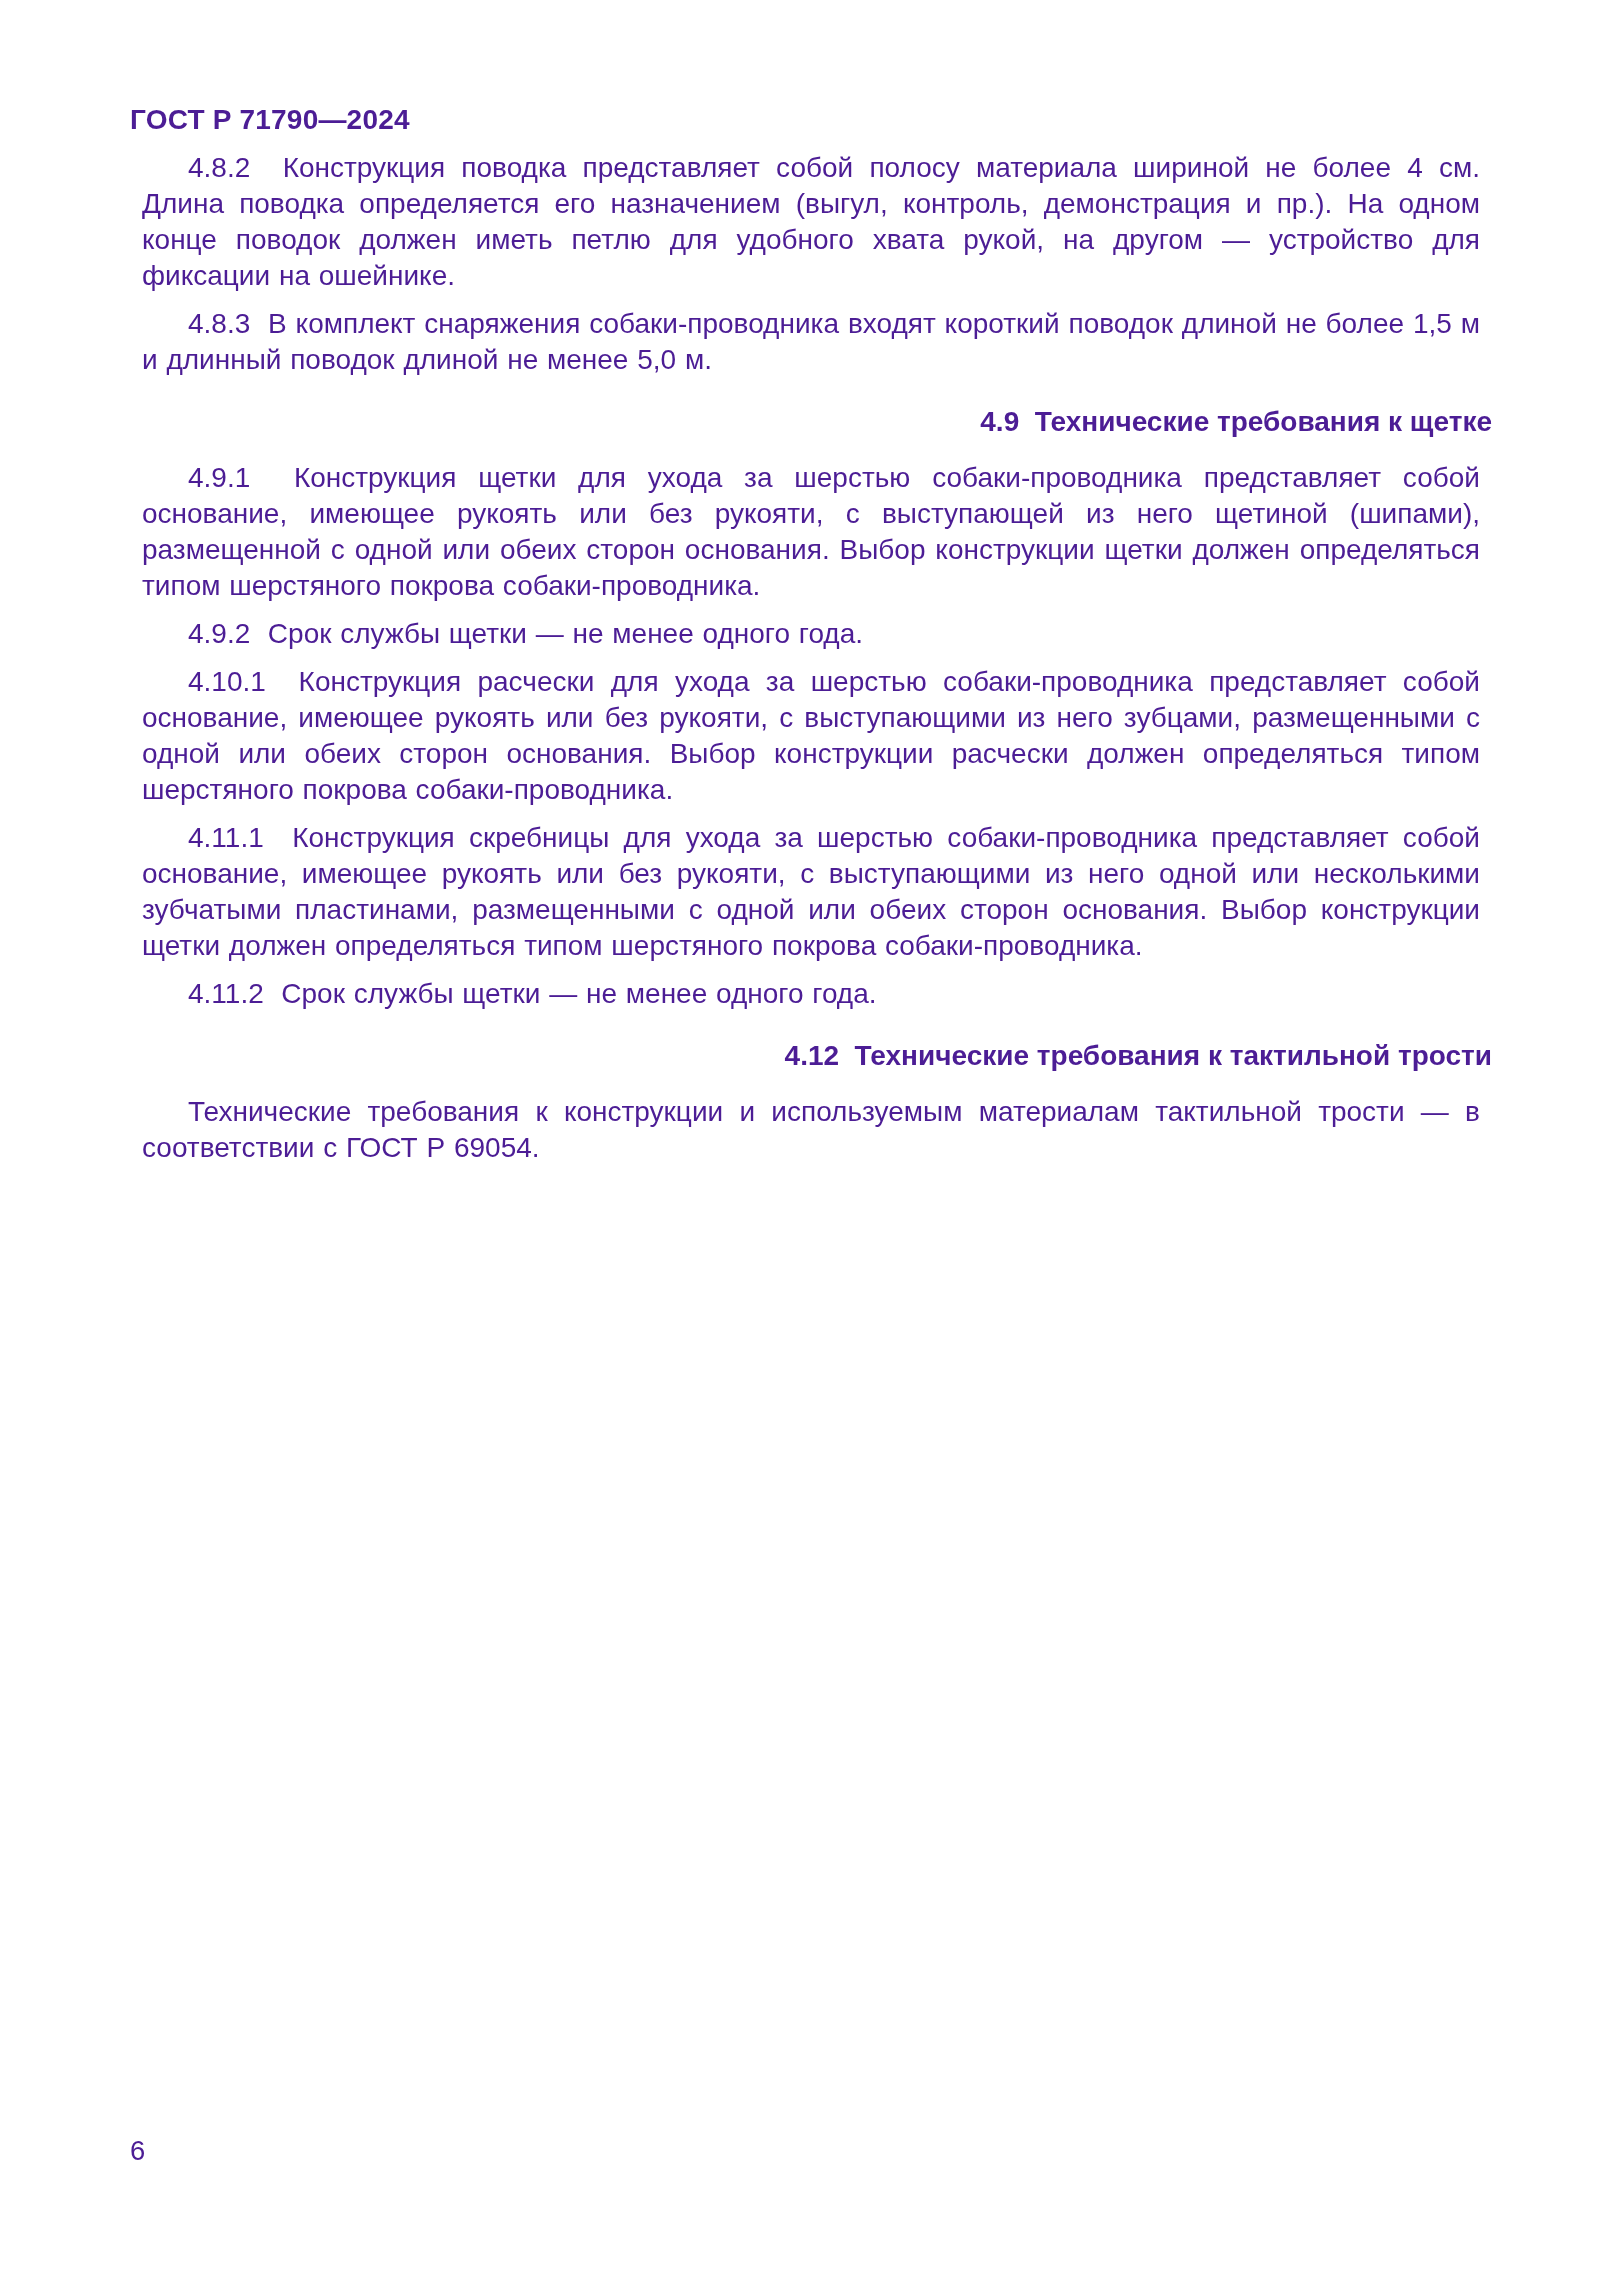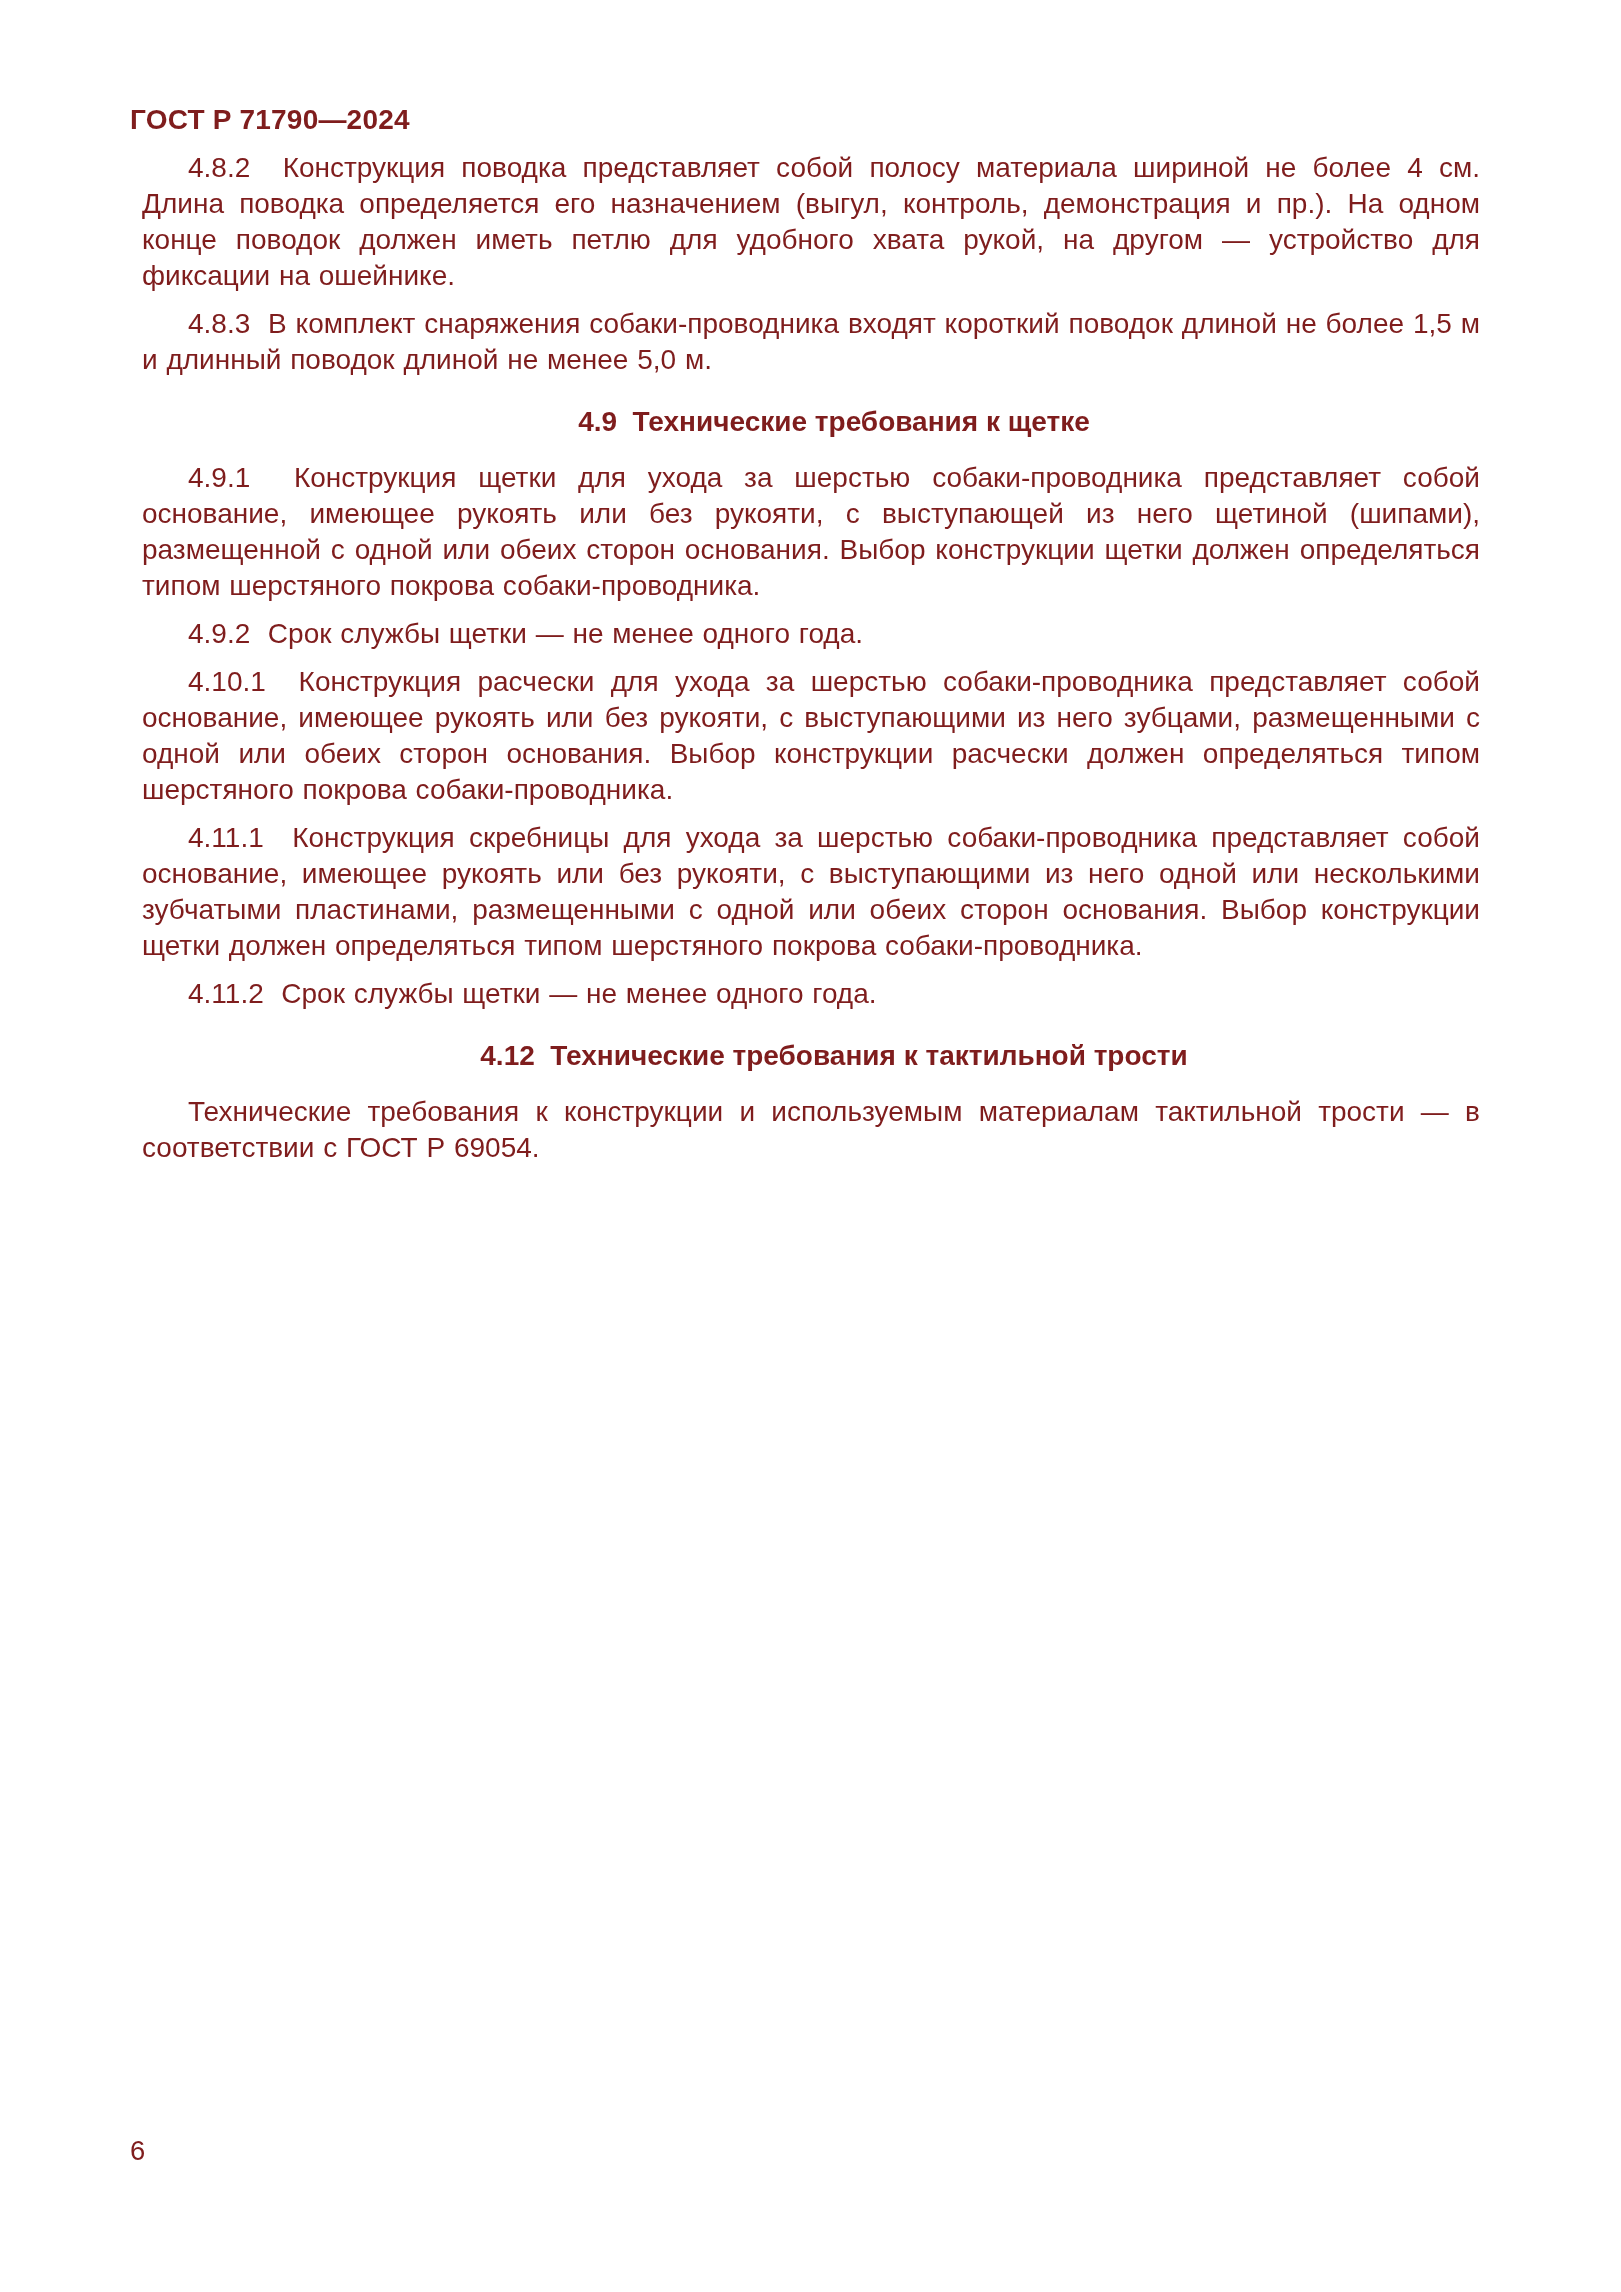--- a/index.html
+++ b/index.html
@@ -6,21 +6,21 @@
     margin: 0;
     padding: 0;
     background: #ffffff;
   }
   .page {
     position: relative;
     width: 1621px;
     height: 2293px;
     background: #ffffff;
     font-family: "Liberation Sans", sans-serif;
-    color: #7f1d1d;
+    color: #4c1d95;
     overflow: hidden;
     box-sizing: border-box;
   }
   .content {
     position: absolute;
     left: 130px;
     top: 102px;
     width: 1362px;
   }
   .doc-code {
@@ -36,21 +36,21 @@
     text-align: justify;
     text-indent: 46px;
     margin: 12px;
     word-spacing: 1px;
   }
   .heading {
     font-size: 28px;
     line-height: 36px;
     font-weight: bold;
     text-indent: 46px;
-    text-align: center;
+    text-align: right;
     margin: 25.5px 0 20.6px 0;
   }
   .page-number {
     position: absolute;
     left: 130px;
     top: 2133px;
     font-size: 27.4px;
     line-height: 36px;
   }
 </style>

